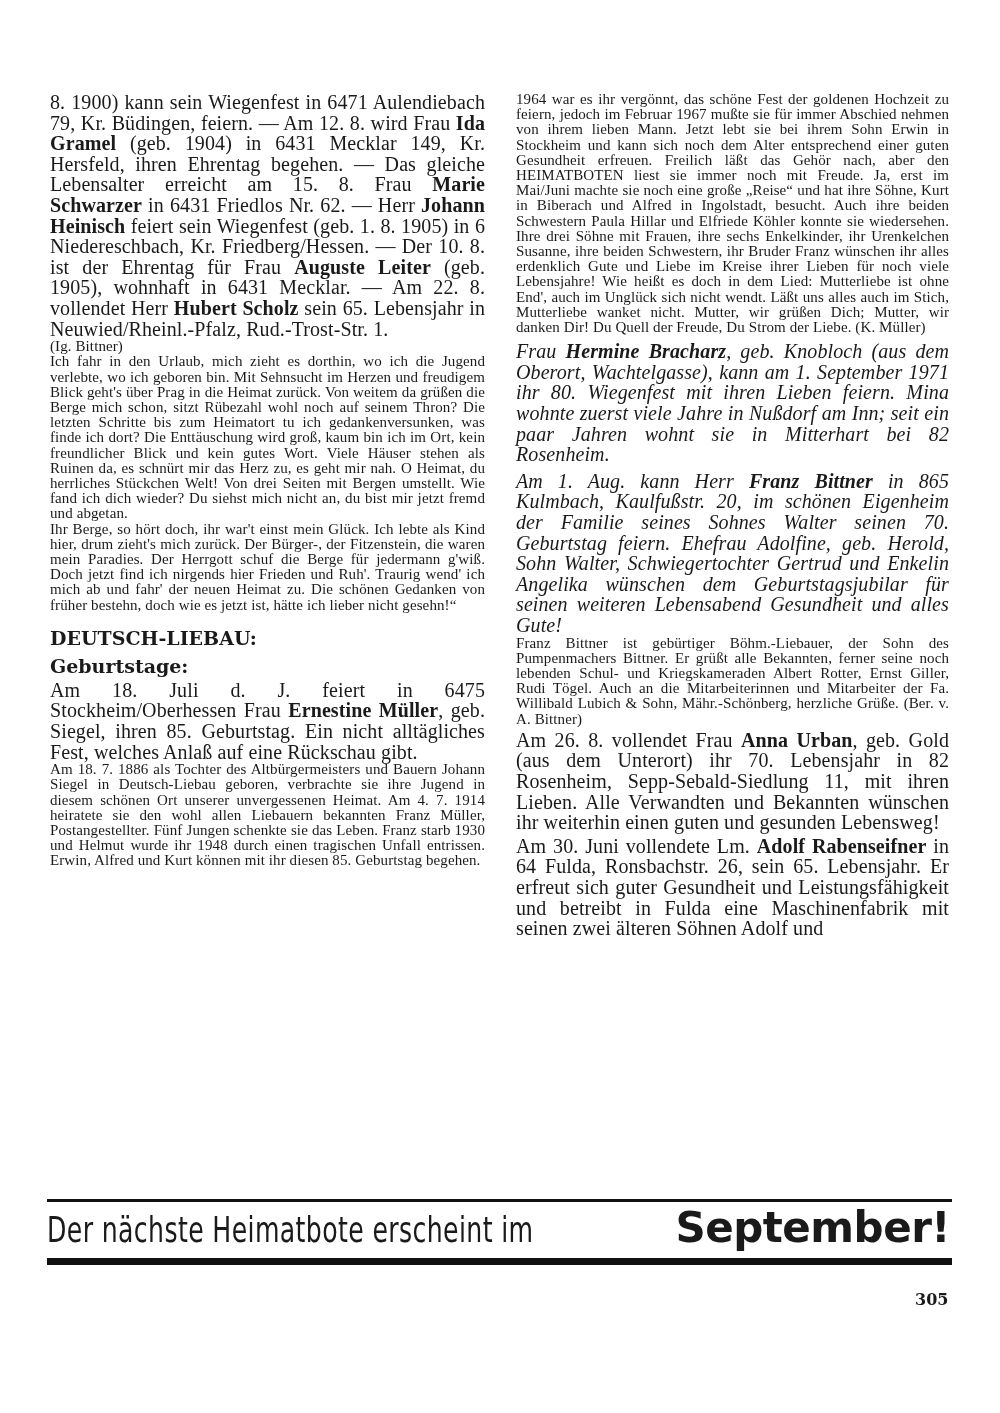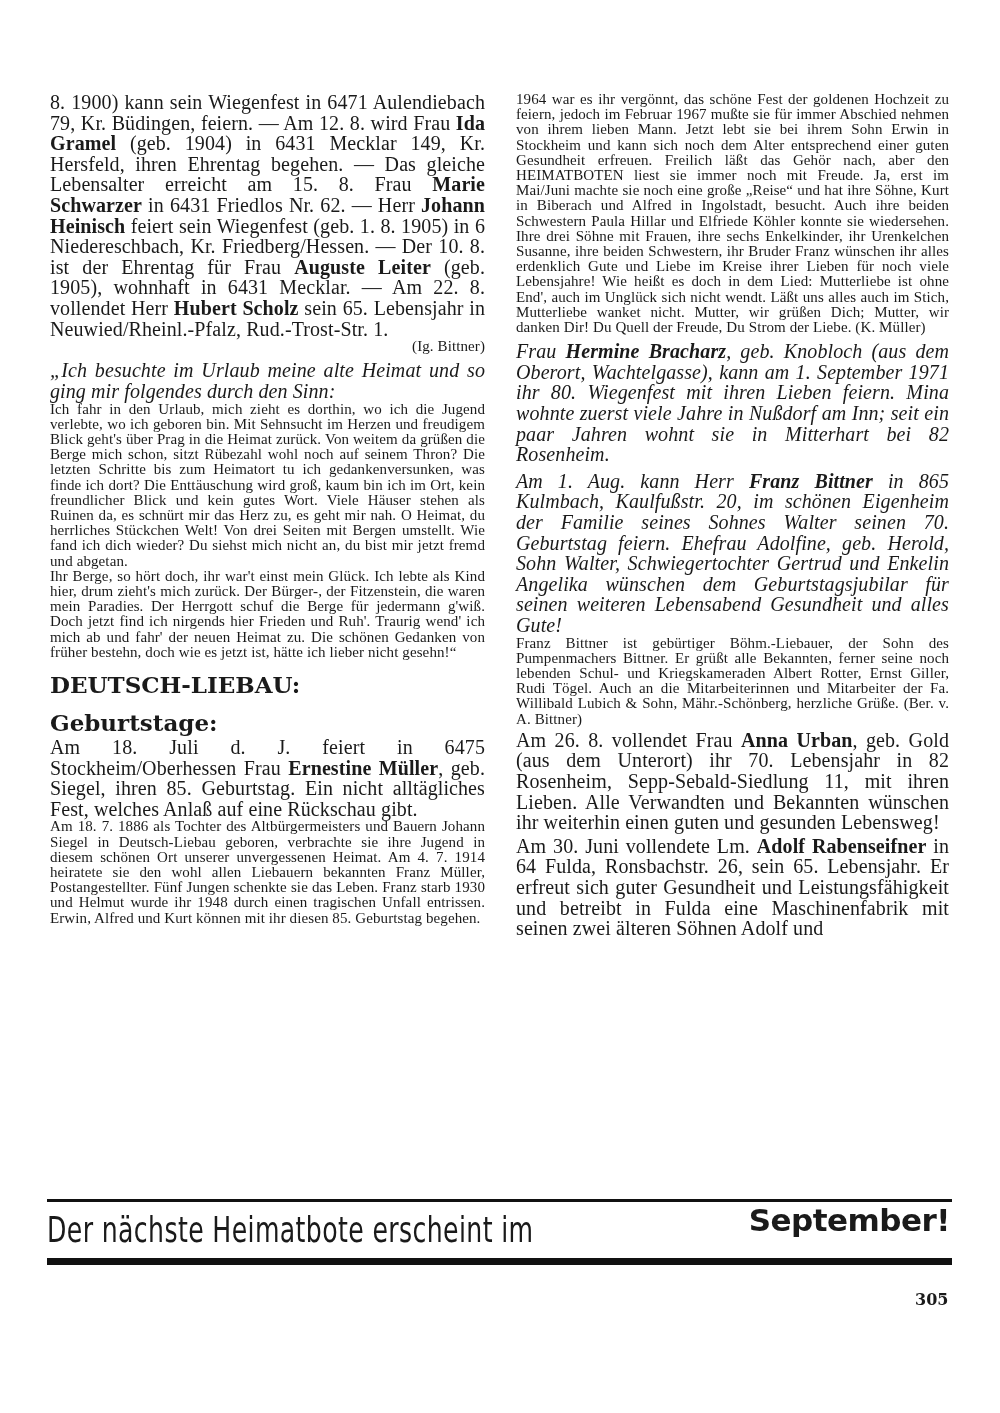--- a/index.html
+++ b/index.html
@@ -2,43 +2,42 @@
 <html><head>
 <meta charset="utf-8">
 <style>
   html, body { margin: 0; padding: 0; background: #ffffff; }
   body { width: 1000px; height: 1413px; position: relative; overflow: hidden; color: #1a1a1a; font-family: "DejaVu Serif", "Liberation Serif", serif; }
   .col { position: absolute; top: 92px; }
   .col-left { left: 50px; width: 435px; }
   .col-right { left: 516px; width: 433px; }
   .large { font-family: "Liberation Serif", "DejaVu Serif", serif; font-size: 20px; line-height: 20.6px; text-align: justify; margin: 0; letter-spacing: 0.1px; }
   .small { font-family: "Liberation Serif", "DejaVu Serif", serif; font-size: 15px; line-height: 15.2px; text-align: justify; margin: 0; letter-spacing: 0.1px; }
-  .right-align { text-align: right; }
+  .right-align { }
   b { font-weight: bold; }
   .gap-s { margin-top: 3px; }
   .gap-m { margin-top: 6px; font-style: italic; }
-  .section-head { font-family: "DejaVu Serif", serif; font-weight: bold; font-size: 23px; line-height: 22px; margin: 0; }
+  .section-head { font-family: "DejaVu Serif", serif; font-weight: bold; font-size: 19px; line-height: 22px; margin: 0; }
   .banner-rule-top { position: absolute; left: 47px; top: 1199px; width: 905px; height: 3px; background: #111; }
   .banner { position: absolute; left: 47px; top: 1207px; width: 905px; height: 44px; display: flex; align-items: flex-end; }
   .banner-light { font-family: "DejaVu Sans", sans-serif; font-size: 35px; line-height: 42px; transform: scaleX(0.72); transform-origin: left bottom; white-space: nowrap; letter-spacing: 0.5px; }
-  .banner-bold { position: absolute; right: 2px; bottom: 10px; font-family: "DejaVu Sans", sans-serif; font-weight: bold; font-size: 31px; line-height: 42px; white-space: nowrap; letter-spacing: -0.5px; }
+  .banner-bold { position: absolute; right: 2px; bottom: 2px; font-family: "DejaVu Sans", sans-serif; font-weight: bold; font-size: 42px; line-height: 42px; white-space: nowrap; letter-spacing: -0.5px; }
   .banner-rule-bottom { position: absolute; left: 47px; top: 1258px; width: 905px; height: 7px; background: #111; }
   .page-number { position: absolute; left: 915px; top: 1290px; font-family: "DejaVu Serif", serif; font-weight: bold; font-size: 16px; }
 </style>
 </head>
 <body>
 
 <div class="col col-left">
   <p class="large"><span>8. 1900) kann sein Wiegenfest in 6471 Aulendiebach 79, Kr. Büdingen, feiern. — Am 12. 8. wird Frau </span><b>Ida Gramel</b><span> (geb. 1904) in 6431 Mecklar 149, Kr. Hersfeld, ihren Ehrentag begehen. — Das gleiche Lebensalter erreicht am 15. 8. Frau </span><b>Marie Schwarzer</b><span> in 6431 Friedlos Nr. 62. — Herr </span><b>Johann Heinisch</b><span> feiert sein Wiegenfest (geb. 1. 8. 1905) in 6 Niedereschbach, Kr. Friedberg/Hessen. — Der 10. 8. ist der Ehrentag für Frau </span><b>Auguste Leiter</b><span> (geb. 1905), wohnhaft in 6431 Mecklar. — Am 22. 8. vollendet Herr </span><b>Hubert Scholz</b><span> sein 65. Lebensjahr in Neuwied/Rheinl.-Pfalz, Rud.-Trost-Str. 1.</span></p>
   <p class="small right-align">(Ig. Bittner)</p>
-  <p class="large gap-m">„Ich besuchte im Urlaub meine alte Heimat und so ging mir folgendes durch den Sinn:</p>
   <p class="small">Ich fahr in den Urlaub, mich zieht es dorthin, wo ich die Jugend verlebte, wo ich geboren bin. Mit Sehnsucht im Herzen und freudigem Blick geht's über Prag in die Heimat zurück. Von weitem da grüßen die Berge mich schon, sitzt Rübezahl wohl noch auf seinem Thron? Die letzten Schritte bis zum Heimatort tu ich gedankenversunken, was finde ich dort? Die Enttäuschung wird groß, kaum bin ich im Ort, kein freundlicher Blick und kein gutes Wort. Viele Häuser stehen als Ruinen da, es schnürt mir das Herz zu, es geht mir nah. O Heimat, du herrliches Stückchen Welt! Von drei Seiten mit Bergen umstellt. Wie fand ich dich wieder? Du siehst mich nicht an, du bist mir jetzt fremd und abgetan.</p>
   <p class="small">Ihr Berge, so hört doch, ihr war't einst mein Glück. Ich lebte als Kind hier, drum zieht's mich zurück. Der Bürger-, der Fitzenstein, die waren mein Paradies. Der Herrgott schuf die Berge für jedermann g'wiß. Doch jetzt find ich nirgends hier Frieden und Ruh'. Traurig wend' ich mich ab und fahr' der neuen Heimat zu. Die schönen Gedanken von früher bestehn, doch wie es jetzt ist, hätte ich lieber nicht gesehn!“</p>
   <p class="section-head" style="margin-top:14px;">DEUTSCH-LIEBAU:</p>
-  <p class="section-head" style="margin-top:16px;">Geburtstage:</p>
+  <p class="section-head" style="margin-top:6px;">Geburtstage:</p>
   <p class="large gap-s"><span>Am 18. Juli d. J. feiert in 6475 Stockheim/Oberhessen Frau </span><b>Ernestine Müller</b><span>, geb. Siegel, ihren 85. Geburtstag. Ein nicht alltägliches Fest, welches Anlaß auf eine Rückschau gibt.</span></p>
   <p class="small">Am 18. 7. 1886 als Tochter des Altbürgermeisters und Bauern Johann Siegel in Deutsch-Liebau geboren, verbrachte sie ihre Jugend in diesem schönen Ort unserer unvergessenen Heimat. Am 4. 7. 1914 heiratete sie den wohl allen Liebauern bekannten Franz Müller, Postangestellter. Fünf Jungen schenkte sie das Leben. Franz starb 1930 und Helmut wurde ihr 1948 durch einen tragischen Unfall entrissen. Erwin, Alfred und Kurt können mit ihr diesen 85. Geburtstag begehen.</p>
 </div>
 
 <div class="col col-right">
   <p class="small">1964 war es ihr vergönnt, das schöne Fest der goldenen Hochzeit zu feiern, jedoch im Februar 1967 mußte sie für immer Abschied nehmen von ihrem lieben Mann. Jetzt lebt sie bei ihrem Sohn Erwin in Stockheim und kann sich noch dem Alter entsprechend einer guten Gesundheit erfreuen. Freilich läßt das Gehör nach, aber den HEIMATBOTEN liest sie immer noch mit Freude. Ja, erst im Mai/Juni machte sie noch eine große „Reise“ und hat ihre Söhne, Kurt in Biberach und Alfred in Ingolstadt, besucht. Auch ihre beiden Schwestern Paula Hillar und Elfriede Köhler konnte sie wiedersehen. Ihre drei Söhne mit Frauen, ihre sechs Enkelkinder, ihr Urenkelchen Susanne, ihre beiden Schwestern, ihr Bruder Franz wünschen ihr alles erdenklich Gute und Liebe im Kreise ihrer Lieben für noch viele Lebensjahre! Wie heißt es doch in dem Lied: Mutterliebe ist ohne End', auch im Unglück sich nicht wendt. Läßt uns alles auch im Stich, Mutterliebe wanket nicht. Mutter, wir grüßen Dich; Mutter, wir danken Dir! Du Quell der Freude, Du Strom der Liebe. (K. Müller)</p>
   <p class="large gap-m"><span>Frau </span><b>Hermine Bracharz</b><span>, geb. Knobloch (aus dem Oberort, Wachtelgasse), kann am 1. September 1971 ihr 80. Wiegenfest mit ihren Lieben feiern. Mina wohnte zuerst viele Jahre in Nußdorf am Inn; seit ein paar Jahren wohnt sie in Mitterhart bei 82 Rosenheim.</span></p>
   <p class="large gap-m"><span>Am 1. Aug. kann Herr </span><b>Franz Bittner</b><span> in 865 Kulmbach, Kaulfußstr. 20, im schönen Eigenheim der Familie seines Sohnes Walter seinen 70. Geburtstag feiern. Ehefrau Adolfine, geb. Herold, Sohn Walter, Schwiegertochter Gertrud und Enkelin Angelika wünschen dem Geburtstagsjubilar für seinen weiteren Lebensabend Gesundheit und alles Gute!</span></p>
   <p class="small">Franz Bittner ist gebürtiger Böhm.-Liebauer, der Sohn des Pumpenmachers Bittner. Er grüßt alle Bekannten, ferner seine noch lebenden Schul- und Kriegskameraden Albert Rotter, Ernst Giller, Rudi Tögel. Auch an die Mitarbeiterinnen und Mitarbeiter der Fa. Willibald Lubich &amp; Sohn, Mähr.-Schönberg, herzliche Grüße. (Ber. v. A. Bittner)</p>
   <p class="large gap-s"><span>Am 26. 8. vollendet Frau </span><b>Anna Urban</b><span>, geb. Gold (aus dem Unterort) ihr 70. Lebensjahr in 82 Rosenheim, Sepp-Sebald-Siedlung 11, mit ihren Lieben. Alle Verwandten und Bekannten wünschen ihr weiterhin einen guten und gesunden Lebensweg!</span></p>

